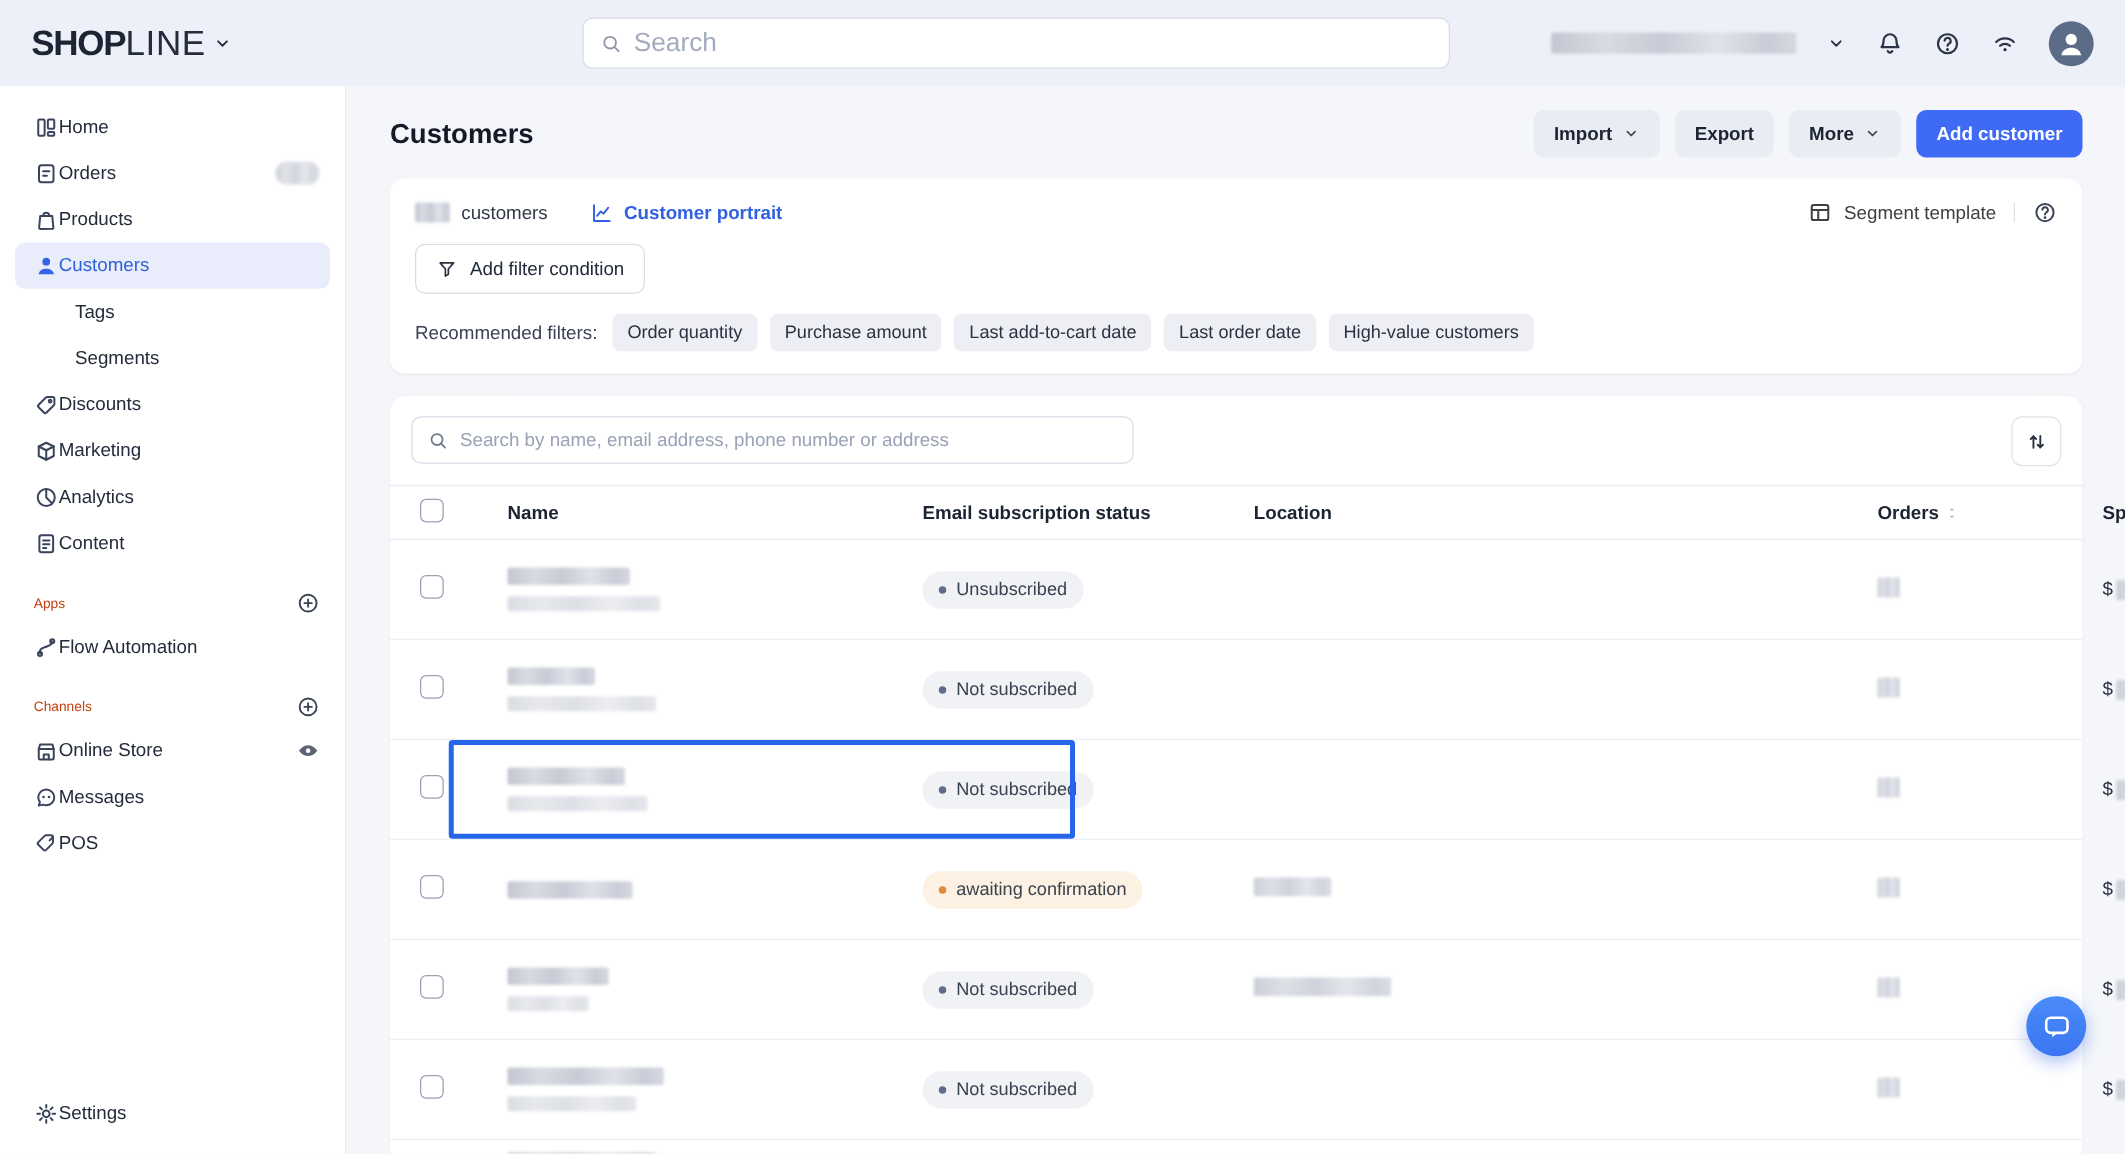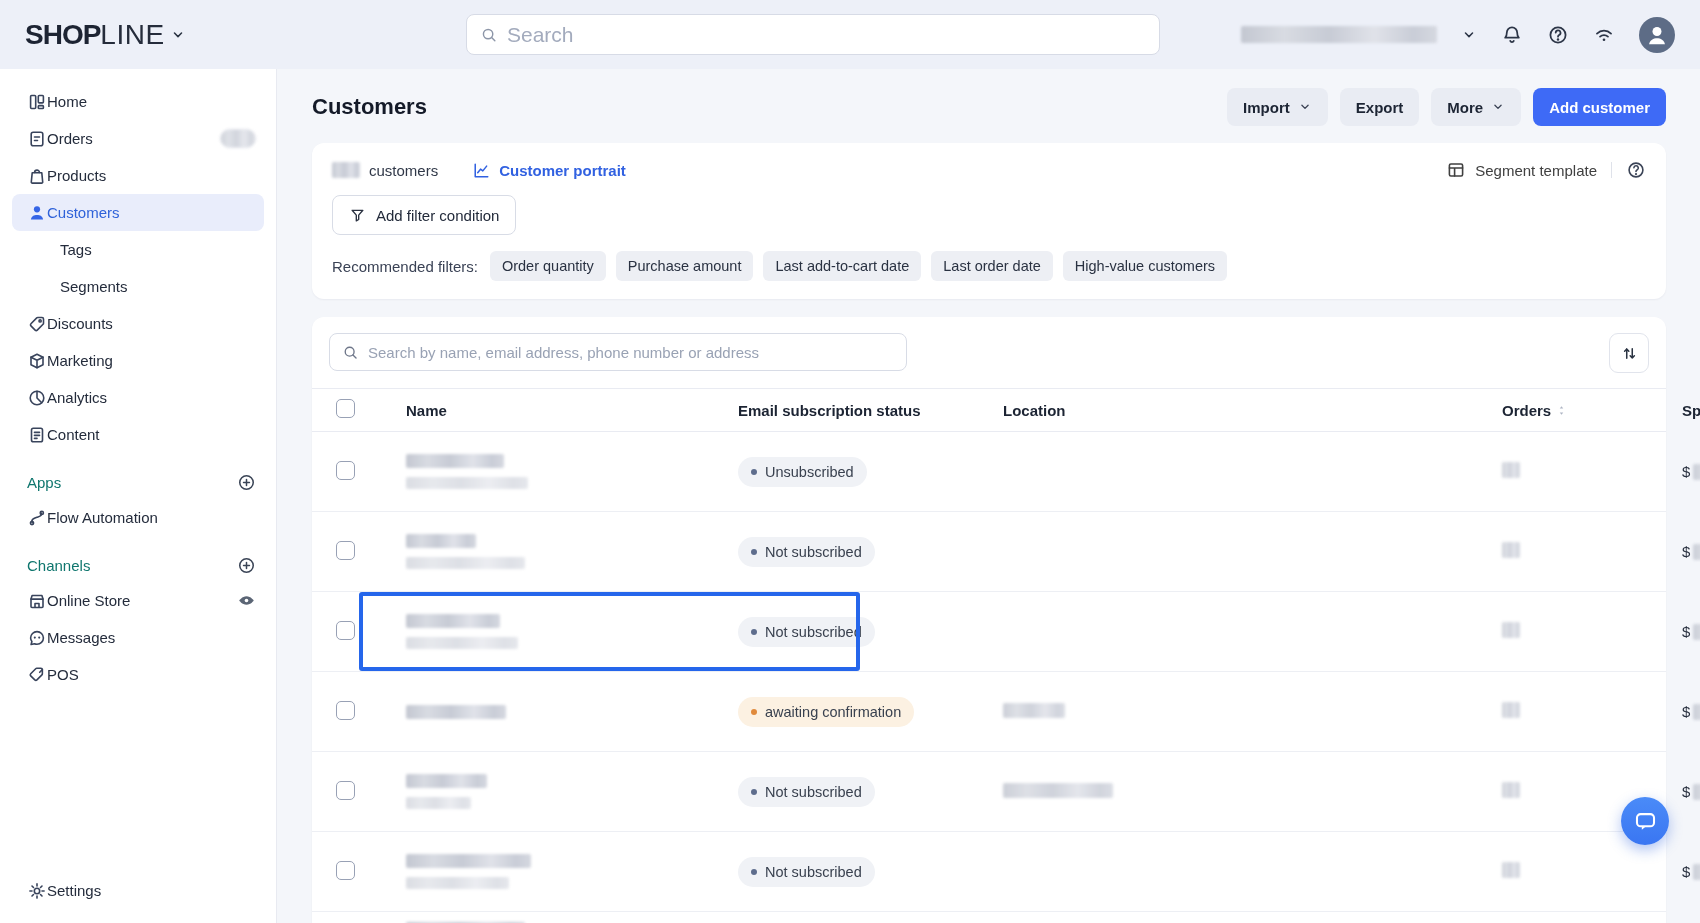--- a/index.html
+++ b/index.html
@@ -41,21 +41,21 @@
 
   
   .sidebar{position:absolute;top:69px;left:0;bottom:0;width:277px;background:#fff;border-right:1px solid #e8eaf1;padding-top:14px;}
   .sb-item{display:flex;align-items:center;height:37px;margin:0 12px;padding:0 8px 0 15px;border-radius:8px;font-size:15px;font-weight:500;color:#242c3c;cursor:pointer;}
   .sb-item .icon-slot{color:#39445c;}
   .sb-item.active{background:#e9edfb;color:#2f62d9;}
   .sb-item.active .icon-slot{color:#3565e6;}
   .sb-item.sub{padding-left:48px;}
   .sb-item .trail{margin-left:auto;color:#5b6575;display:inline-flex;}
   .sb-item .trail svg{width:19px;height:19px;}
-  .sb-section{display:flex;align-items:center;justify-content:space-between;margin:20px 12px 7px;padding:0 8px 0 15px;color:#0f766e;font-size:15px;}
+  .sb-section{display:flex;align-items:center;justify-content:space-between;margin:20px 12px 7px;padding:0 8px 0 15px;color:#c2410c;font-size:11px;}
   .sb-section .plus{color:#3a4456;cursor:pointer;display:inline-flex;}
   .sb-section .plus svg{width:19px;height:19px;}
   #sidebar-footer{position:absolute;bottom:14px;left:0;right:0;}
 
   
   .main{position:absolute;top:69px;left:277px;right:0;bottom:0;background:#f4f6fa;padding:0 34px 0 35px;overflow:hidden;}
   .page-header{display:flex;align-items:center;margin-top:18px;height:40px;}
   .page-title{font-size:22px;font-weight:700;color:#141a28;}
   .actions{margin-left:auto;display:flex;gap:12px;}
   .btn{height:38px;border:none;border-radius:8px;padding:0 16px;font-size:15px;font-weight:600;color:#1d2534;background:#e9ecf3;display:inline-flex;align-items:center;gap:8px;cursor:pointer;font-family:inherit;}

